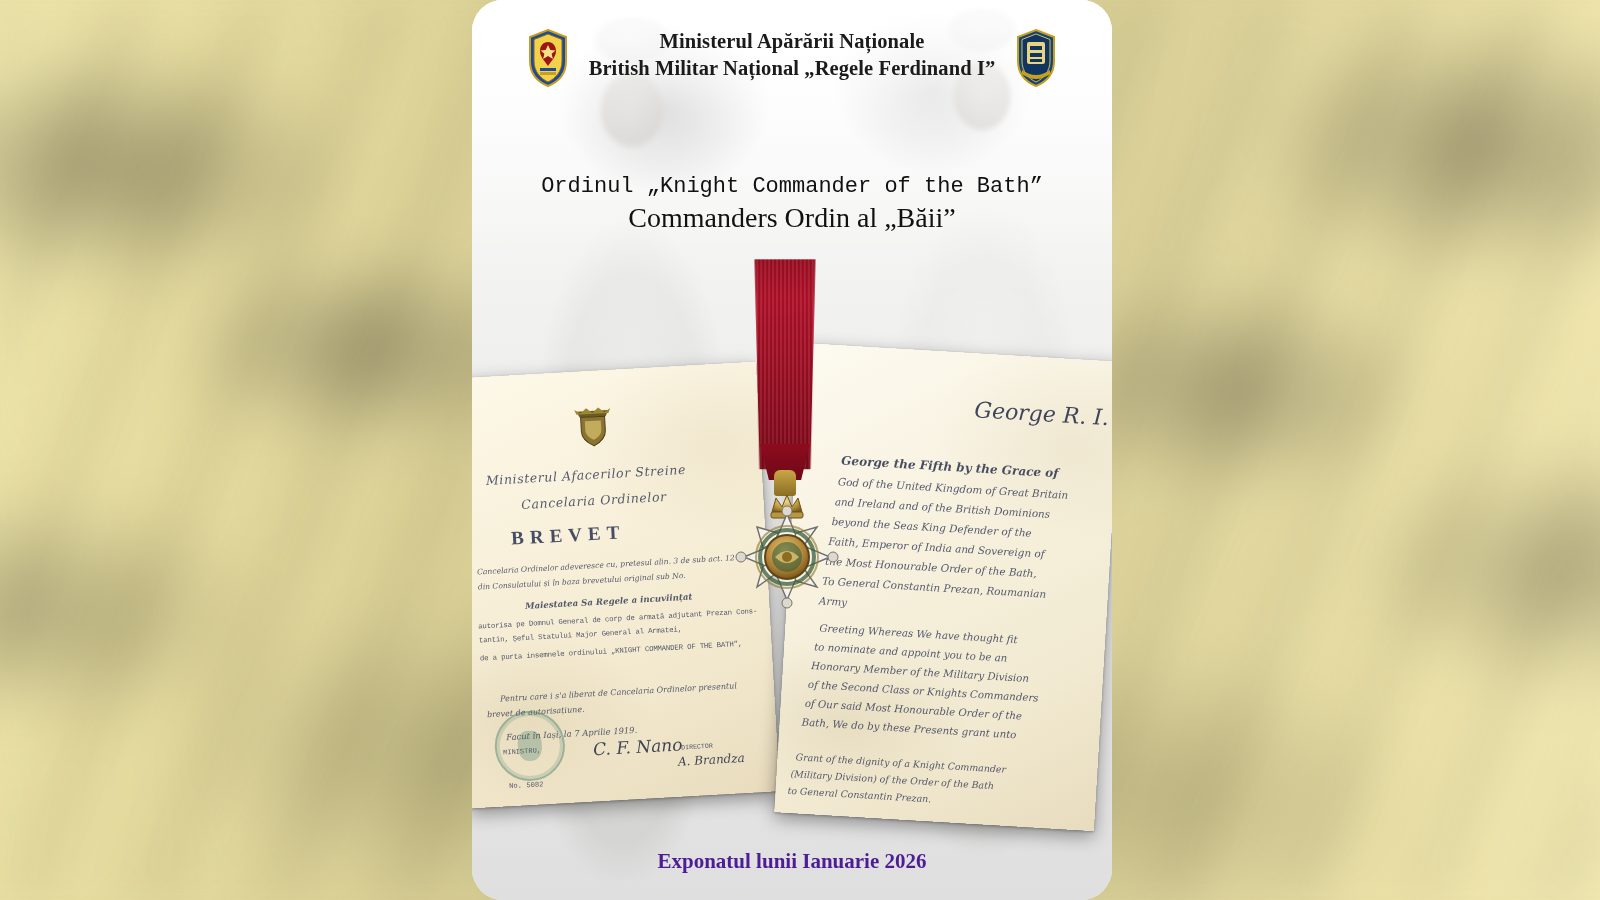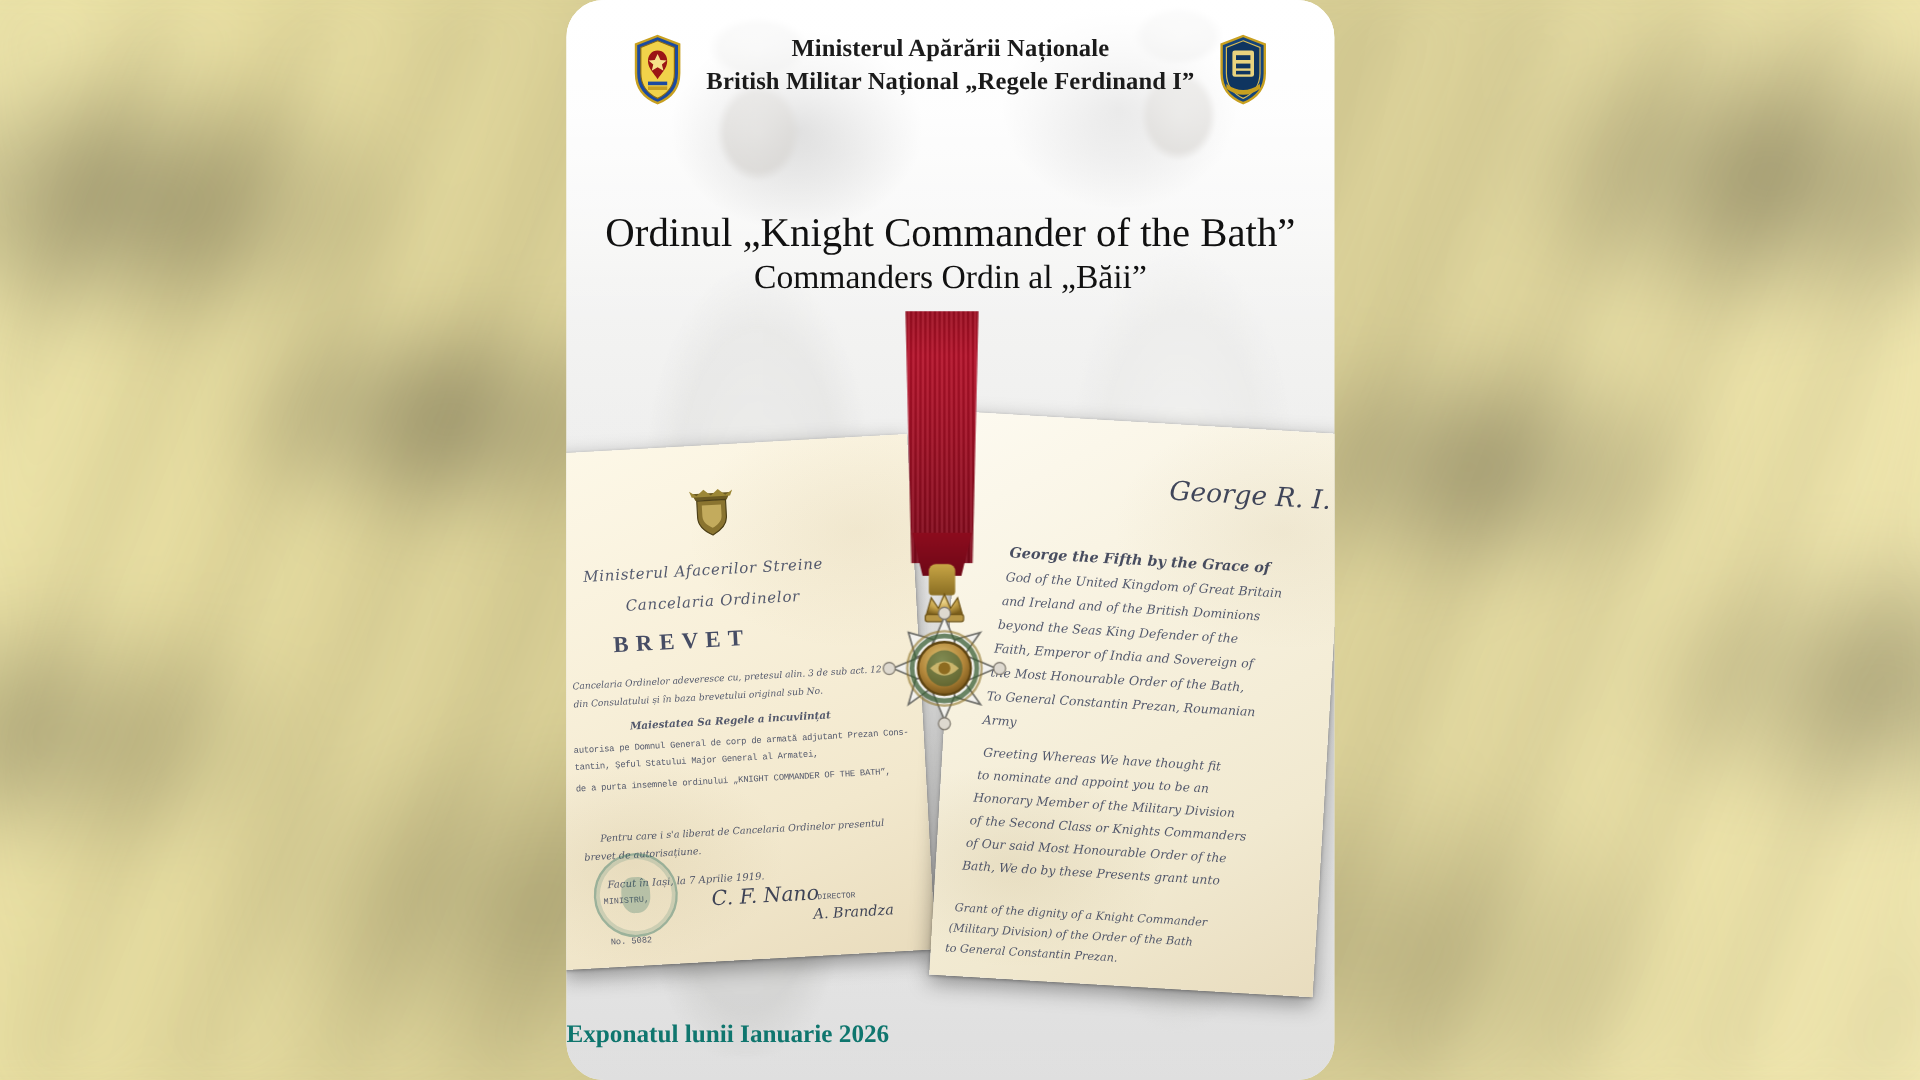--- a/index.html
+++ b/index.html
@@ -138,40 +138,41 @@
   
   .titles {
     position: absolute;
     left: 0;
     top: 174px;
     width: 640px;
     text-align: center;
     color: #111;
   }
   .title-main {
-    font-size: 34px;
+    font-size: 22px;
     line-height: 1.22;
     white-space: nowrap;
+    font-family: Liberation Mono, monospace;
   }
   .title-sub {
     font-size: 28px;
     line-height: 1.22;
     white-space: nowrap;
   }
 
   
   .footer {
     position: absolute;
     left: 0;
     bottom: 26px;
     width: 640px;
-    text-align: left;
+    text-align: center;
     font-size: 21px;
     font-weight: bold;
-    color: #0f766e;
+    color: #4c1d95;
   }
 
   
   .doc {
     position: absolute;
     background: linear-gradient(160deg, #fdf8e8 0%, #f8f0da 38%, #f2e8cd 72%, #e9dcbd 100%);
     box-shadow: 0 6px 18px rgba(0,0,0,0.38), 0 1px 3px rgba(0,0,0,0.3);
     overflow: hidden;
   }
   .doc-left {

